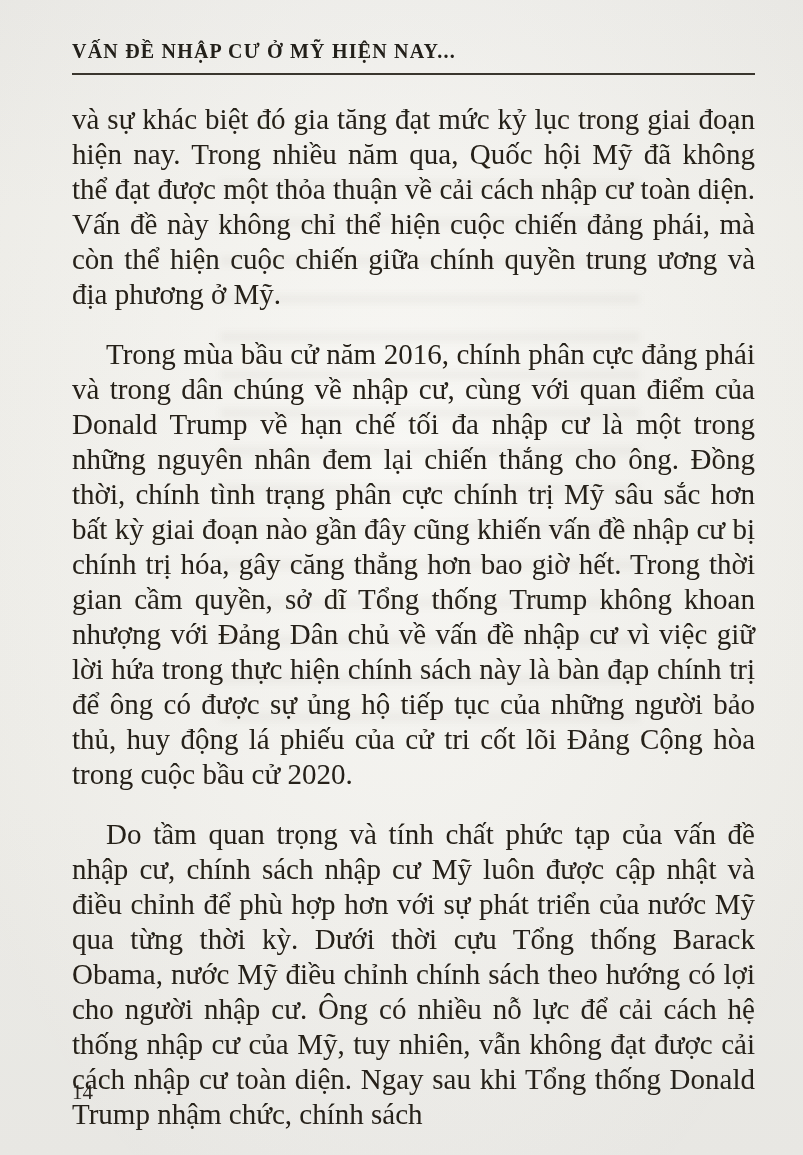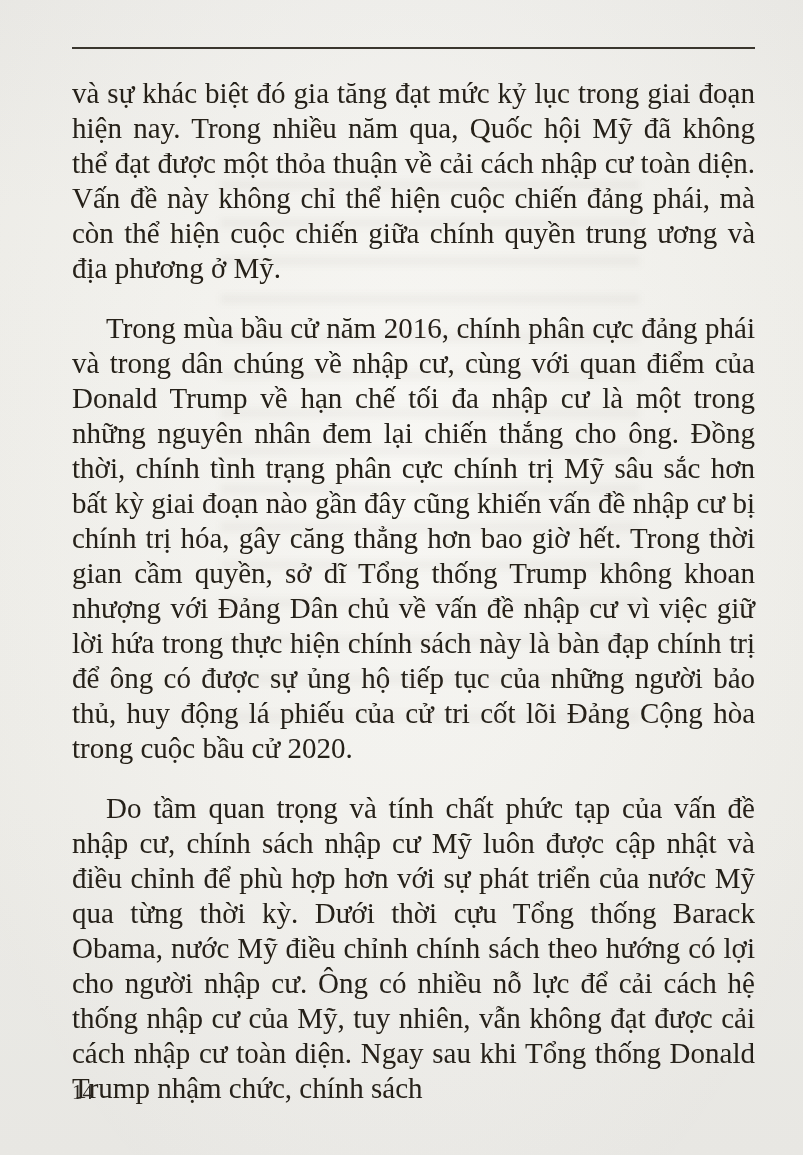--- a/index.html
+++ b/index.html
@@ -78,20 +78,21 @@
     color: #2b2620;
     text-align: center;
   }
 </style>
 </head>
 <body>
 
 <div class="page">
 
   <header class="running-head">
+    <h1 class="running-title">VẤN ĐỀ NHẬP CƯ Ở MỸ HIỆN NAY...</h1>
     <hr class="head-rule">
   </header>
 
   <main class="body-text">
     <p class="continuation">và sự khác biệt đó gia tăng đạt mức kỷ lục trong giai đoạn hiện nay. Trong nhiều năm qua, Quốc hội Mỹ đã không thể đạt được một thỏa thuận về cải cách nhập cư toàn diện. Vấn đề này không chỉ thể hiện cuộc chiến đảng phái, mà còn thể hiện cuộc chiến giữa chính quyền trung ương và địa phương ở Mỹ.</p>
     <p>Trong mùa bầu cử năm 2016, chính phân cực đảng phái và trong dân chúng về nhập cư, cùng với quan điểm của Donald Trump về hạn chế tối đa nhập cư là một trong những nguyên nhân đem lại chiến thắng cho ông. Đồng thời, chính tình trạng phân cực chính trị Mỹ sâu sắc hơn bất kỳ giai đoạn nào gần đây cũng khiến vấn đề nhập cư bị chính trị hóa, gây căng thẳng hơn bao giờ hết. Trong thời gian cầm quyền, sở dĩ Tổng thống Trump không khoan nhượng với Đảng Dân chủ về vấn đề nhập cư vì việc giữ lời hứa trong thực hiện chính sách này là bàn đạp chính trị để ông có được sự ủng hộ tiếp tục của những người bảo thủ, huy động lá phiếu của cử tri cốt lõi Đảng Cộng hòa trong cuộc bầu cử 2020.</p>
     <p>Do tầm quan trọng và tính chất phức tạp của vấn đề nhập cư, chính sách nhập cư Mỹ luôn được cập nhật và điều chỉnh để phù hợp hơn với sự phát triển của nước Mỹ qua từng thời kỳ. Dưới thời cựu Tổng thống Barack Obama, nước Mỹ điều chỉnh chính sách theo hướng có lợi cho người nhập cư. Ông có nhiều nỗ lực để cải cách hệ thống nhập cư của Mỹ, tuy nhiên, vẫn không đạt được cải cách nhập cư toàn diện. Ngay sau khi Tổng thống Donald Trump nhậm chức, chính sách</p>
   </main>
 
   <span class="folio">14</span>

